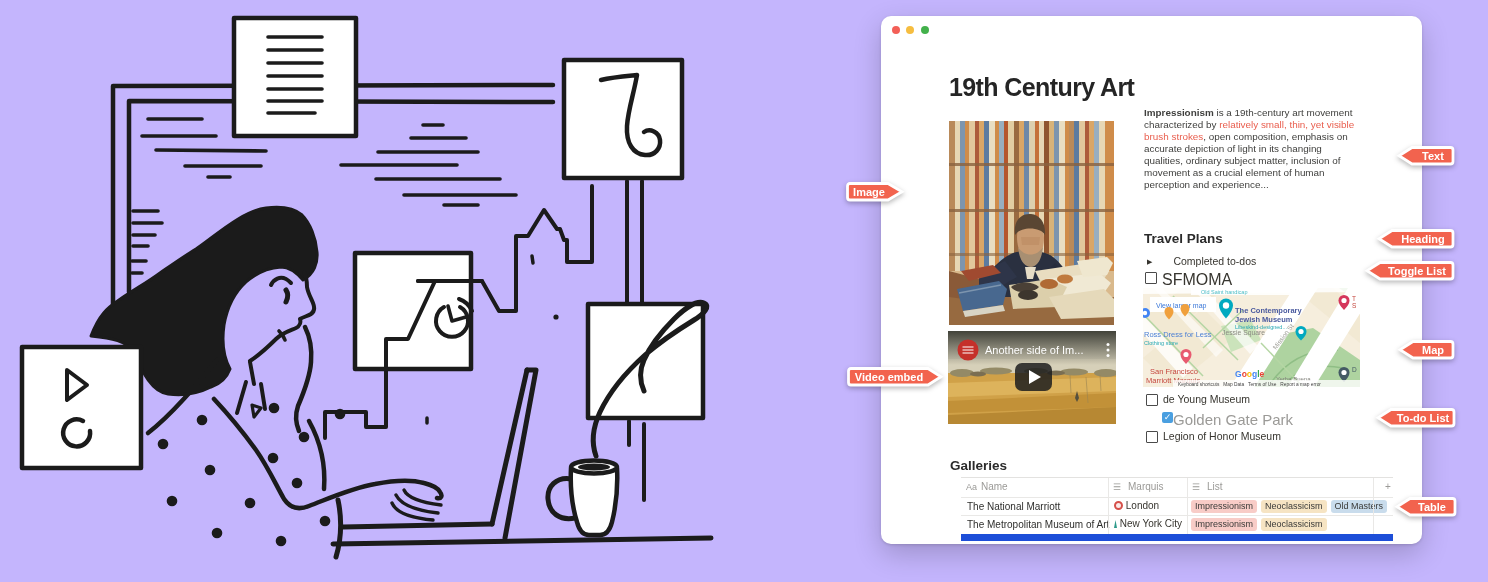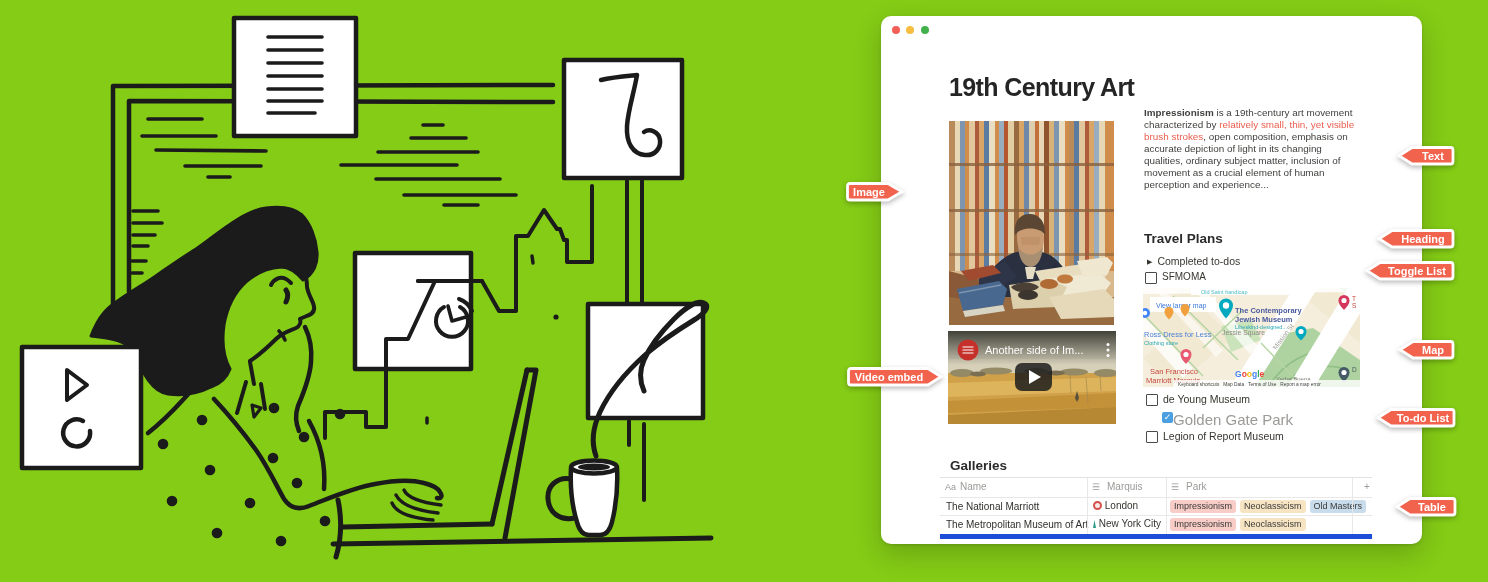--- a/index.html
+++ b/index.html
@@ -1,16 +1,16 @@
 <!DOCTYPE html>
 <html><head>
 <meta charset="utf-8">
 <style>
   html,body{margin:0;padding:0;background:#ffffff;}
-  #stage{position:relative;width:1488px;height:582px;overflow:hidden;background:#84cc16;
+  #stage{position:relative;width:1488px;height:582px;overflow:hidden;background:#c4b5fd;
          font-family:"Liberation Sans",sans-serif;}
   .abs{position:absolute;}
   
   #win{position:absolute;left:881px;top:16px;width:541px;height:528px;background:#fff;
        border-radius:10px;box-shadow:0 1px 3px rgba(0,0,0,.14), 0 10px 28px rgba(0,0,0,.2);}
   .dot{position:absolute;width:8px;height:8px;border-radius:50%;top:10px;}
   .chk{position:absolute;width:9.5px;height:9.5px;border:1.3px solid #4a4a4a;border-radius:1px;background:#fff;}
   .pill{display:inline-block;height:13px;line-height:13px;border-radius:3px;padding:0 4px;
         font-size:9px;color:#3a3a38;margin-right:4px;}
 </style>
@@ -300,24 +300,24 @@
       characterized by <span style="color:#e95e4e">relatively small, thin, yet visible<br>
       brush strokes</span>, open composition, emphasis on<br>
       accurate depiction of light in its changing<br>
       qualities, ordinary subject matter, inclusion of<br>
       movement as a crucial element of human<br>
       perception and experience...
     </div>
 
     <div class="abs" style="left:263px;top:215px;font-size:13.5px;font-weight:bold;color:#2b2b2b">Travel Plans</div>
 
-    <div class="abs" style="left:266px;top:239px;font-size:10.5px;color:#37352f"><span style="font-size:7px;vertical-align:1.5px">▶</span><span style="margin-left:5px">Completed to-dos</span></div>
+    <div class="abs" style="left:266px;top:239px;font-size:10.5px;color:#37352f"><span style="font-size:7px;vertical-align:1.5px">▶</span><span style="margin-left:21px">Completed to-dos</span></div>
 
     <div class="chk" style="left:264px;top:256px"></div>
-    <div class="abs" style="left:281px;top:255px;font-size:10px;color:#37352f">SFMOMA</div>
+    <div class="abs" style="left:281px;top:255px;font-size:16px;color:#37352f">SFMOMA</div>
 
     <svg class="abs" style="left:262px;top:272px" width="217" height="99" viewBox="0 0 217 99" font-family="Liberation Sans">
       <rect width="217" height="99" fill="#f6eedd"></rect>
 
       <g fill="#f2e9d3">
         <path d="M0,30 L40,0 L80,0 L20,55 Z"></path>
         <path d="M0,70 L60,20 L90,50 L30,99 Z"></path>
         <path d="M150,0 L190,0 L217,25 L217,55 Z"></path>
         <path d="M120,75 L160,40 L200,75 L160,99 Z"></path>
       </g>
@@ -390,33 +390,33 @@
       <rect x="30" y="92" width="187" height="7" fill="#fff" opacity=".8"></rect>
       <text x="35" y="97.5" font-size="4.8" fill="#444">Keyboard shortcuts&nbsp;&nbsp;&nbsp;Map Data&nbsp;&nbsp;&nbsp;Terms of Use&nbsp;&nbsp;&nbsp;Report a map error</text>
     </svg>
 
     <div class="chk" style="left:265px;top:378px"></div>
     <div class="abs" style="left:282px;top:377px;font-size:10.5px;color:#37352f">de Young Museum</div>
 
     <div class="abs" style="left:281px;top:396px;width:11px;height:11px;background:#4a9fe0;border-radius:2px;color:#fff;font-size:9px;line-height:11px;text-align:center">✓</div>
     <div class="abs" style="left:292px;top:395px;font-size:15px;color:#9b9a97">Golden Gate Park</div>
     <div class="chk" style="left:265px;top:415px"></div>
-    <div class="abs" style="left:282px;top:414px;font-size:10.5px;color:#37352f">Legion of Report Museum</div>
+    <div class="abs" style="left:282px;top:414px;font-size:10.5px;color:#37352f">Legion of Honor Museum</div>
 
     <div class="abs" style="left:69px;top:442px;font-size:13.5px;font-weight:bold;color:#2b2b2b">Galleries</div>
 
-    <div class="abs" style="left:59px;top:461px;width:432px;height:56px;border-top:1px solid #e3e2e0;border-bottom:5px solid #1d4ed8;font-size:10px;color:#37352f">
+    <div class="abs" style="left:80px;top:461px;width:432px;height:56px;border-top:1px solid #e3e2e0;border-bottom:7px solid #1d4ed8;font-size:10px;color:#37352f">
 
       <div style="position:absolute;left:0;top:0;width:432px;height:19px;border-bottom:1px solid #e9e8e6;color:#9b9a97">
         <span style="position:absolute;left:5px;top:3.5px;font-size:9px">Aa</span>
           <span style="position:absolute;left:20px;top:2.5px">Name</span>
         <span style="position:absolute;left:152px;top:3.5px;font-size:9px">☰</span>
           <span style="position:absolute;left:167px;top:2.5px">Marquis</span>
         <span style="position:absolute;left:231px;top:3.5px;font-size:9px">☰</span>
-          <span style="position:absolute;left:246px;top:2.5px">Park</span>
+          <span style="position:absolute;left:246px;top:2.5px">List</span>
         <span style="position:absolute;left:424px;top:2.5px">+</span>
       </div>
 
       <div style="position:absolute;left:0;top:19px;width:432px;height:18px;border-bottom:1px solid #e9e8e6">
         <span style="position:absolute;left:6px;top:3.5px;color:#2f2f2d">The National Marriott</span>
         <span style="position:absolute;left:153px;top:3px"><span style="display:inline-block;width:5px;height:5px;border:2px solid #d5504a;border-radius:50%;background:#fbe9e8;vertical-align:-1px"></span> London</span>
         <span style="position:absolute;left:230px;top:3px;white-space:nowrap"><span class="pill" style="background:#f8ccc7">Impressionism</span><span class="pill" style="background:#f6e4c3">Neoclassicism</span><span class="pill" style="background:#c9dcec">Old Masters</span></span>
       </div>
 
       <div style="position:absolute;left:0;top:37px;width:432px;height:19px;border-bottom:0">

